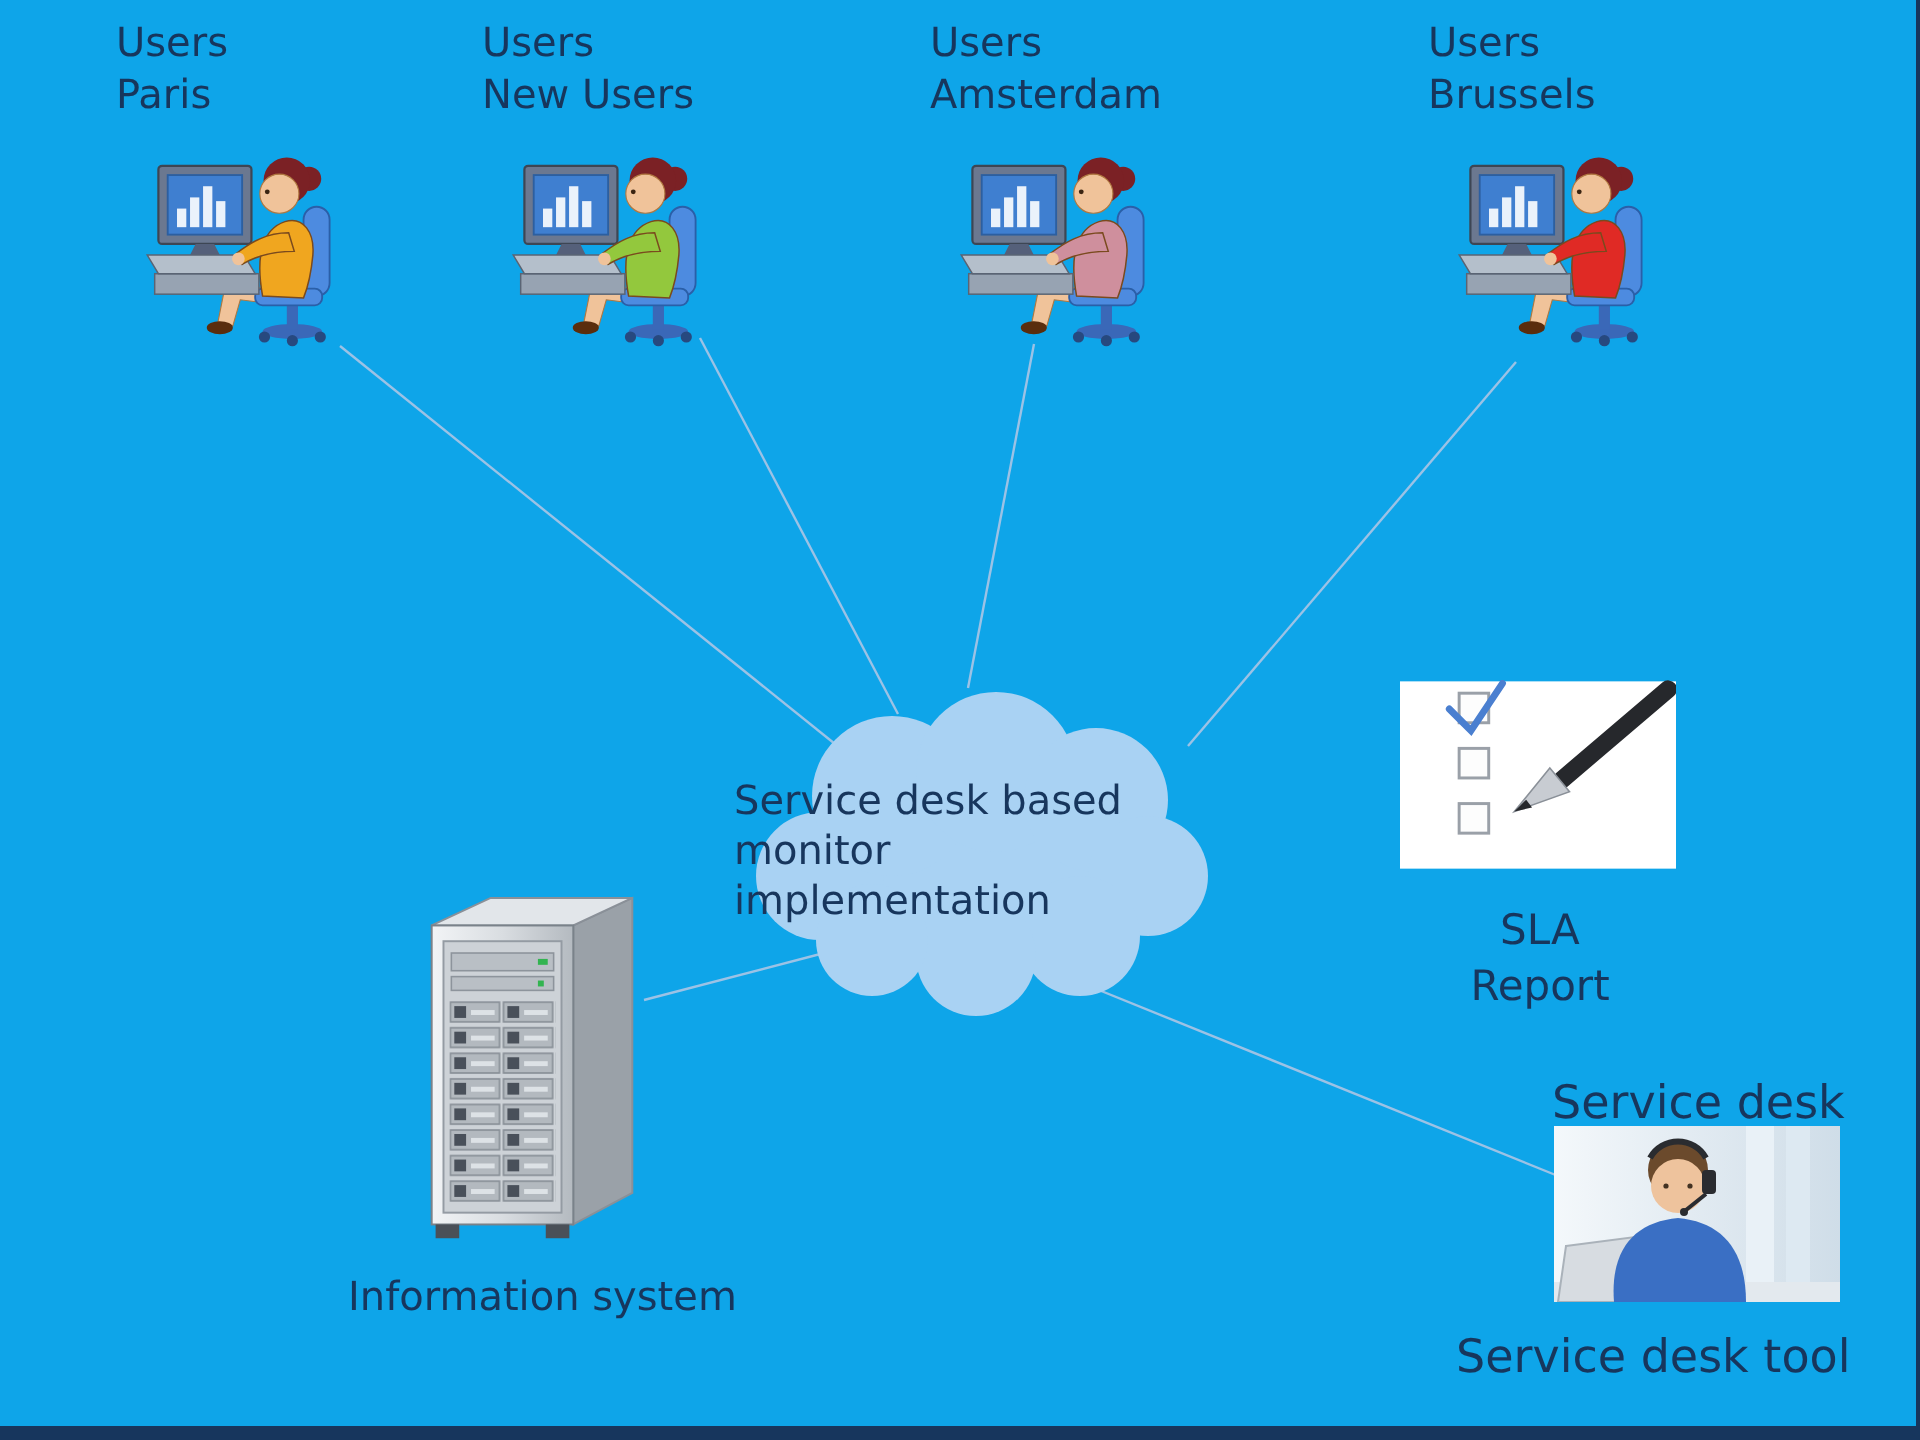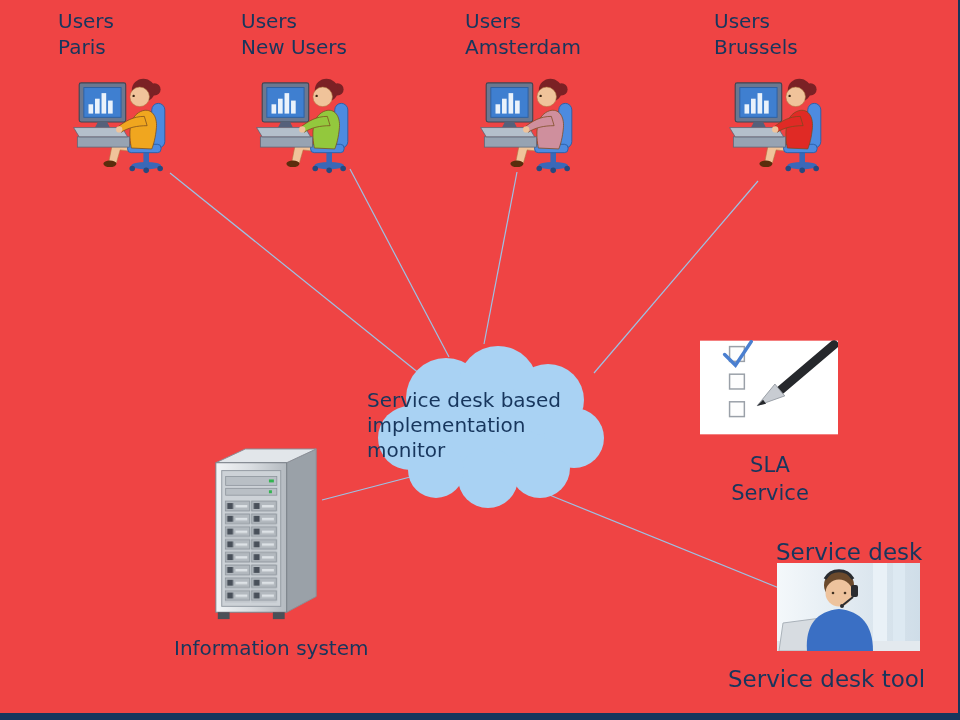--- a/index.html
+++ b/index.html
@@ -1,19 +1,19 @@
 <!DOCTYPE html>
 <html style="--text: #17365d; --connector: #9cc2e5; --cloud: #a9d2f3; --chair: #4d8be0; --skin: #f0c39a; --hair: #7b2125; --frame: #17365d;"><head>
 <meta charset="utf-8">
 <style>
   * { margin:0; padding:0; box-sizing:border-box; }
   html,body { background:#ffffff; }
   body { font-family:"DejaVu Sans", sans-serif; }
   .canvas {
-    position:relative; width:960px; height:720px; background:#ef4444;
+    position:relative; width:960px; height:720px; background:#0ea5e9;
     overflow:hidden; color:var(--text,#17365d);
   }
   svg { display:block; }
 
   
   .frame-bottom { position:absolute; left:0; bottom:0; width:960px; height:7px; background:var(--frame,#17365d); z-index:6; }
   .frame-right  { position:absolute; right:0; top:0; width:2px; height:720px; background:var(--frame,#17365d); z-index:6; }
 
   
   .connector-layer { position:absolute; left:0; top:0; width:960px; height:720px; z-index:1; pointer-events:none; }
@@ -141,22 +141,22 @@
     <circle class="cloud-part" cx="86" cy="60" r="40"></circle>
     <circle class="cloud-part" cx="138" cy="48" r="40"></circle>
     <circle class="cloud-part" cx="188" cy="62" r="36"></circle>
     <circle class="cloud-part" cx="214" cy="100" r="30"></circle>
     <circle class="cloud-part" cx="180" cy="130" r="30"></circle>
     <circle class="cloud-part" cx="128" cy="140" r="30"></circle>
     <circle class="cloud-part" cx="76" cy="132" r="28"></circle>
   </svg>
   <div class="cloud-text">
     <span>Service desk based</span>
+    <span>monitor</span>
     <span>implementation</span>
-    <span>monitor</span>
   </div>
 
   <svg class="server-art" viewBox="0 0 130 182">
     <defs>
       <linearGradient id="srv-front" x1="0" y1="0" x2="1" y2="0">
         <stop offset="0" stop-color="#f2f4f6"></stop>
         <stop offset="0.5" stop-color="#d9dde1"></stop>
         <stop offset="1" stop-color="#b4bac0"></stop>
       </linearGradient>
       <pattern id="srv-bays" x="23" y="54" width="27" height="13" patternUnits="userSpaceOnUse">
@@ -184,21 +184,21 @@
     <rect x="30" y="6" width="15" height="15" fill="#fdfdfd" stroke="#9aa0a8" stroke-width="1.5"></rect>
     <rect x="30" y="34" width="15" height="15" fill="#fdfdfd" stroke="#9aa0a8" stroke-width="1.5"></rect>
     <rect x="30" y="62" width="15" height="15" fill="#fdfdfd" stroke="#9aa0a8" stroke-width="1.5"></rect>
     <path d="M25,14 L36,25 L52,1" fill="none" stroke="#4a7fd0" stroke-width="3.5" stroke-linecap="round"></path>
     <line x1="136" y1="4" x2="82" y2="50" stroke="#26282c" stroke-width="9" stroke-linecap="round"></line>
     <polygon points="86,56 76,44 58,66" fill="#c8ccd2" stroke="#8a9098" stroke-width="0.8"></polygon>
     <polygon points="58,66 64,60 67,64" fill="#26282c"></polygon>
   </svg>
   <div class="sla-label">
     <span>SLA</span>
-    <span>Service</span>
+    <span>Report</span>
   </div>
 
   <div class="sd-label">Service desk</div>
   <svg class="agent-art" viewBox="0 0 143 88">
     <defs>
       <linearGradient id="agent-bg" x1="0" y1="0" x2="1" y2="0">
         <stop offset="0" stop-color="#f4f8fb"></stop>
         <stop offset="1" stop-color="#cfdde8"></stop>
       </linearGradient>
     </defs>

